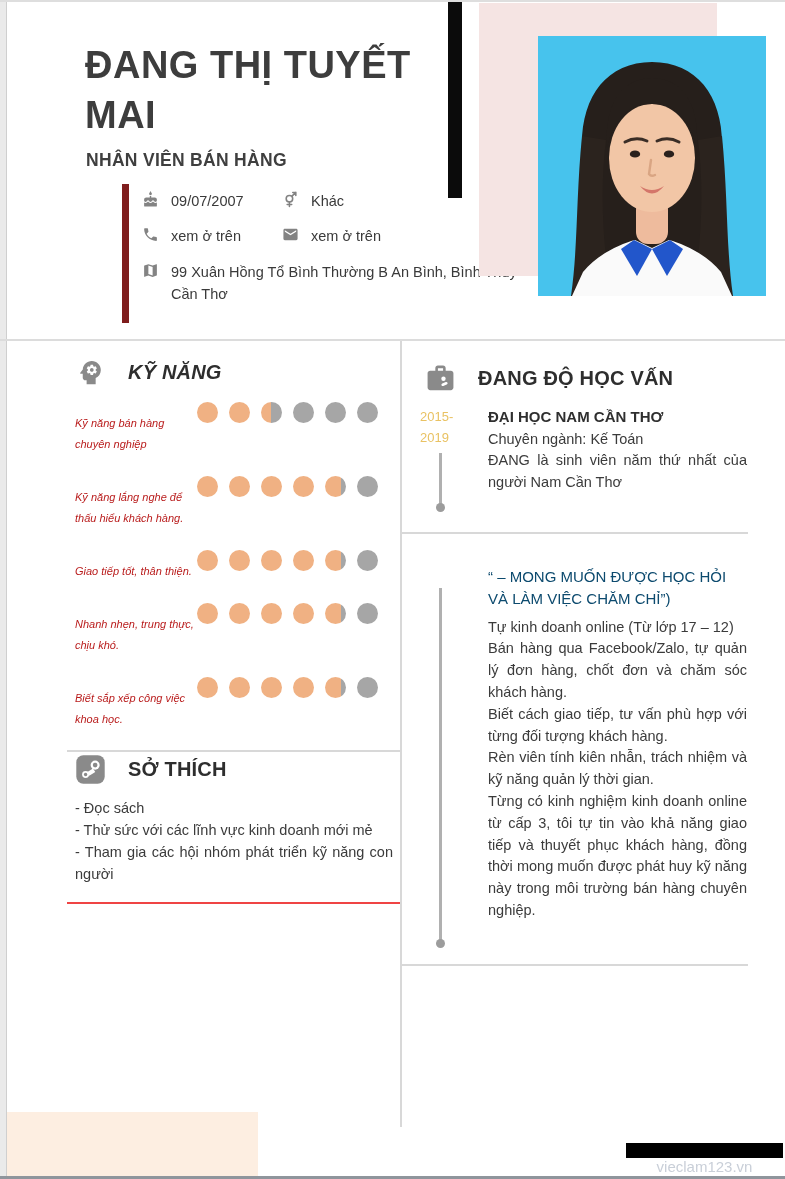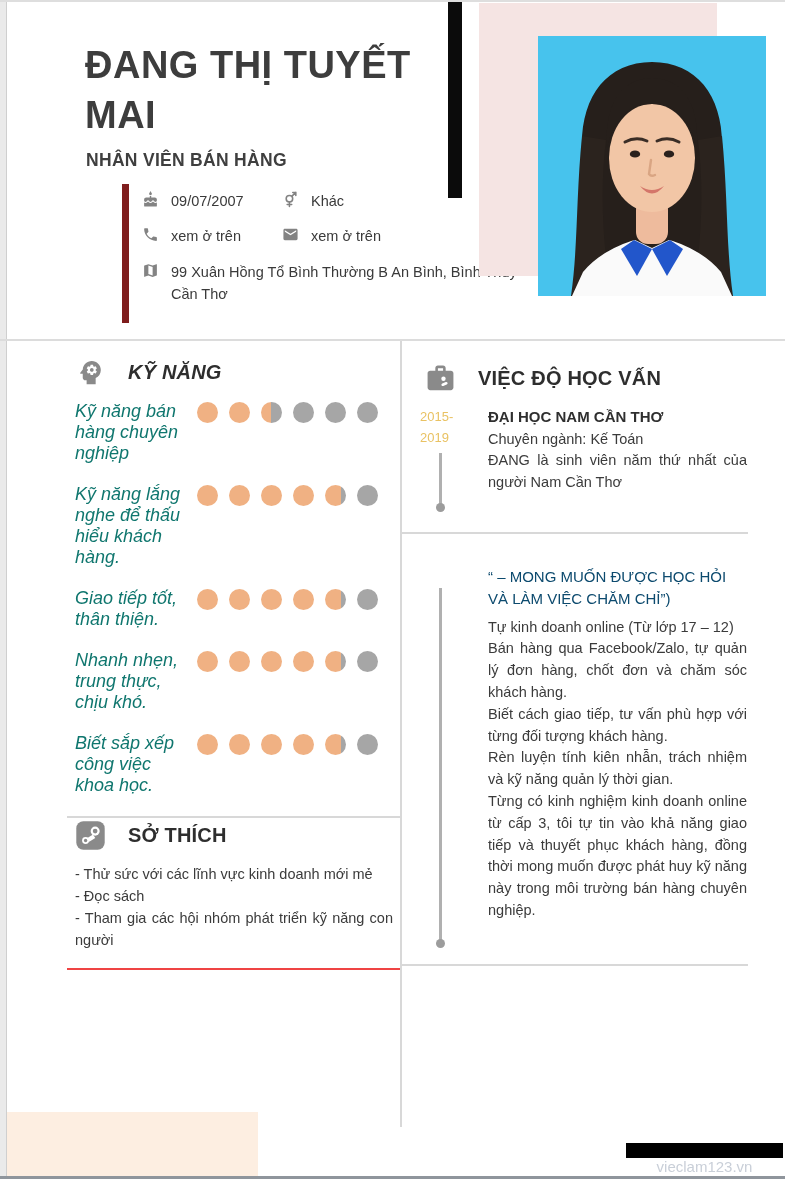--- a/index.html
+++ b/index.html
@@ -49,21 +49,21 @@
   .para + .para { margin-top:22px; }
 
   .sec-head { display:flex; align-items:center; }
   .sec-head .s-ic { width:31px; height:31px; margin-right:22px; flex:0 0 auto; }
   .sec-head .s-ic svg { width:31px; height:31px; display:block; }
   .sec-head .s-ttl { font-size:20px; font-weight:bold; color:#2e2e2e; letter-spacing:.2px; }
 
   .skill-list { margin-top:13px; }
   .skill-row { display:flex; align-items:flex-start; margin-bottom:20px; }
   .skill-row:last-child { margin-bottom:0; }
-  .skill-label { width:119px; font-size:18px; line-height:21px; color:#0f766e; flex:0 0 auto; }
+  .skill-label { width:119px; font-size:11px; line-height:21px; color:#b91c1c; flex:0 0 auto;margin-top:12px; }
   .skill-dots { display:flex; margin-left:3px; margin-top:1px; }
   .dot { width:21px; height:21px; border-radius:50%; margin-right:11px; }
   .dot:last-child { margin-right:0; }
 
   .hobby-list { margin-top:12px; }
   .hobby-item { font-size:14.5px; line-height:22px; color:#3b3b3b; text-align:justify; }
 
   .rsec { border-bottom:2px solid #d8d8d8; }
   .sec-edu { padding-top:22px; padding-bottom:20px; }
   .sec-xp  { padding-top:20px; padding-bottom:16px; }
@@ -258,42 +258,42 @@
                 <circle cx="15.6" cy="8.6" r="3.5" fill="#fff"></circle>
                 <circle cx="15.6" cy="8.6" r="1.8" fill="#8a8a8a"></circle>
                 <path d="M13.9 11.2l-4.6 2.9 1.7 2.8 4.7-3z" fill="#fff"></path>
                 <circle cx="8.2" cy="15.9" r="2.7" fill="#fff"></circle>
                 <circle cx="8.2" cy="15.9" r="1.3" fill="#8a8a8a"></circle>
               </svg>
           </span>
           <span class="s-ttl">SỞ THÍCH</span>
         </div>
         <div class="hobby-list" id="hobby-list">
+            <div class="hobby-item">- Đọc sách</div>
             <div class="hobby-item">- Thử sức với các lĩnh vực kinh doanh mới mẻ</div>
-            <div class="hobby-item">- Đọc sách</div>
             <div class="hobby-item">- Tham gia các hội nhóm phát triển kỹ năng con người</div>
           </div>
       </div>
 
     </div>
   </div>
 
   <div class="col-right">
     <div class="col-right-inner">
 
       <div class="rsec sec-edu">
         <div class="sec-head">
           <span class="s-ic">
             <svg viewBox="0 0 24 24">
                 <path fill="#8a8a8a" d="M20 6h-4V4c0-1.11-.89-2-2-2h-4c-1.11 0-2 .89-2 2v2H4c-1.11 0-2 .89-2 2v11c0 1.11.89 2 2 2h16c1.11 0 2-.89 2-2V8c0-1.11-.89-2-2-2zm-6 0h-4V4h4v2z"></path>
                 <circle cx="14.3" cy="12.2" r="1.7" fill="#fff"></circle>
                 <rect x="12.6" y="15.2" width="5" height="2.1" rx="1.05" fill="#fff" transform="rotate(-22 15.1 16.25)"></rect>
               </svg>
           </span>
-          <span class="s-ttl">VIỆC ĐỘ HỌC VẤN</span>
+          <span class="s-ttl">ĐANG ĐỘ HỌC VẤN</span>
         </div>
         <div class="tl-body">
           <div class="tl-col">
             <div class="tl-years">
               <div>2015-</div>
               <div>2019</div>
             </div>
             <div class="tl-line"></div>
             <div class="tl-dot"></div>
           </div>
@@ -311,21 +311,21 @@
           <div class="tl-col">
             <div class="tl-line xp-line-start"></div>
             <div class="tl-dot"></div>
           </div>
           <div class="tl-text">
             <div class="xp-title">“ – MONG MUỐN ĐƯỢC HỌC HỎI VÀ LÀM VIỆC CHĂM CHỈ”)</div>
             <div id="xp-lines">
                 <div class="xp-line">Tự kinh doanh online (Từ lớp 17 – 12)</div>
                 <div class="xp-line">Bán hàng qua Facebook/Zalo, tự quản lý đơn hàng, chốt đơn và chăm sóc khách hàng.</div>
                 <div class="xp-line">Biết cách giao tiếp, tư vấn phù hợp với từng đối tượng khách hàng.</div>
-                <div class="xp-line">Rèn luyện tính kiên nhẫn, trách nhiệm và kỹ năng quản lý thời gian.</div>
+                <div class="xp-line">Rèn viên tính kiên nhẫn, trách nhiệm và kỹ năng quản lý thời gian.</div>
                 <div class="xp-line">Từng có kinh nghiệm kinh doanh online từ cấp 3, tôi tự tin vào khả năng giao tiếp và thuyết phục khách hàng, đồng thời mong muốn được phát huy kỹ năng này trong môi trường bán hàng chuyên nghiệp.</div>
               </div>
             <div class="xp-tail"></div>
           </div>
         </div>
       </div>
 
     </div>
   </div>
 </div>

